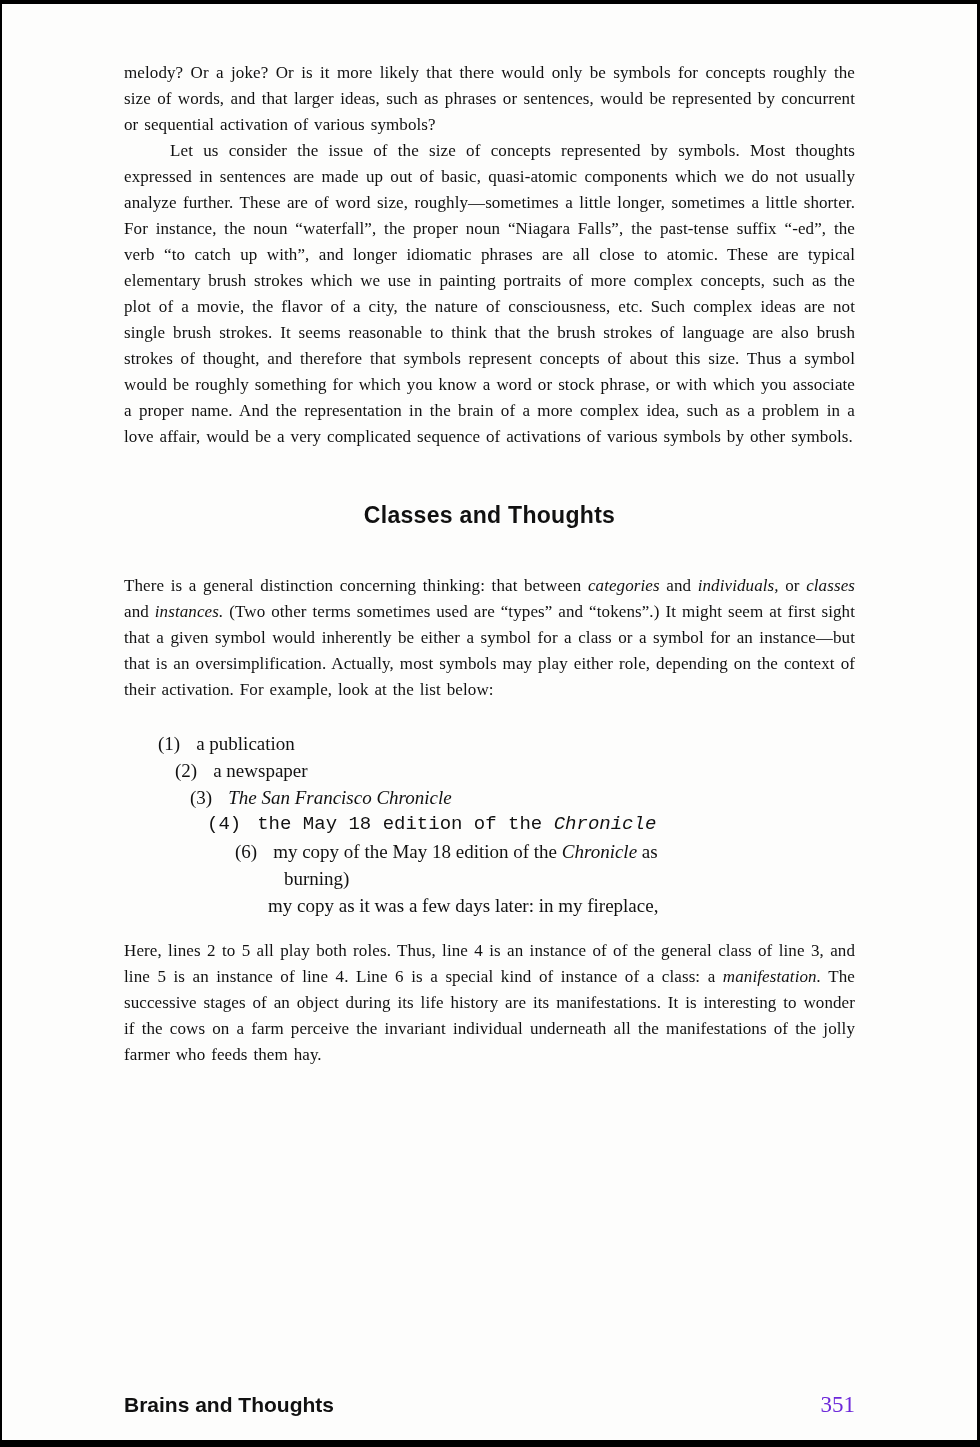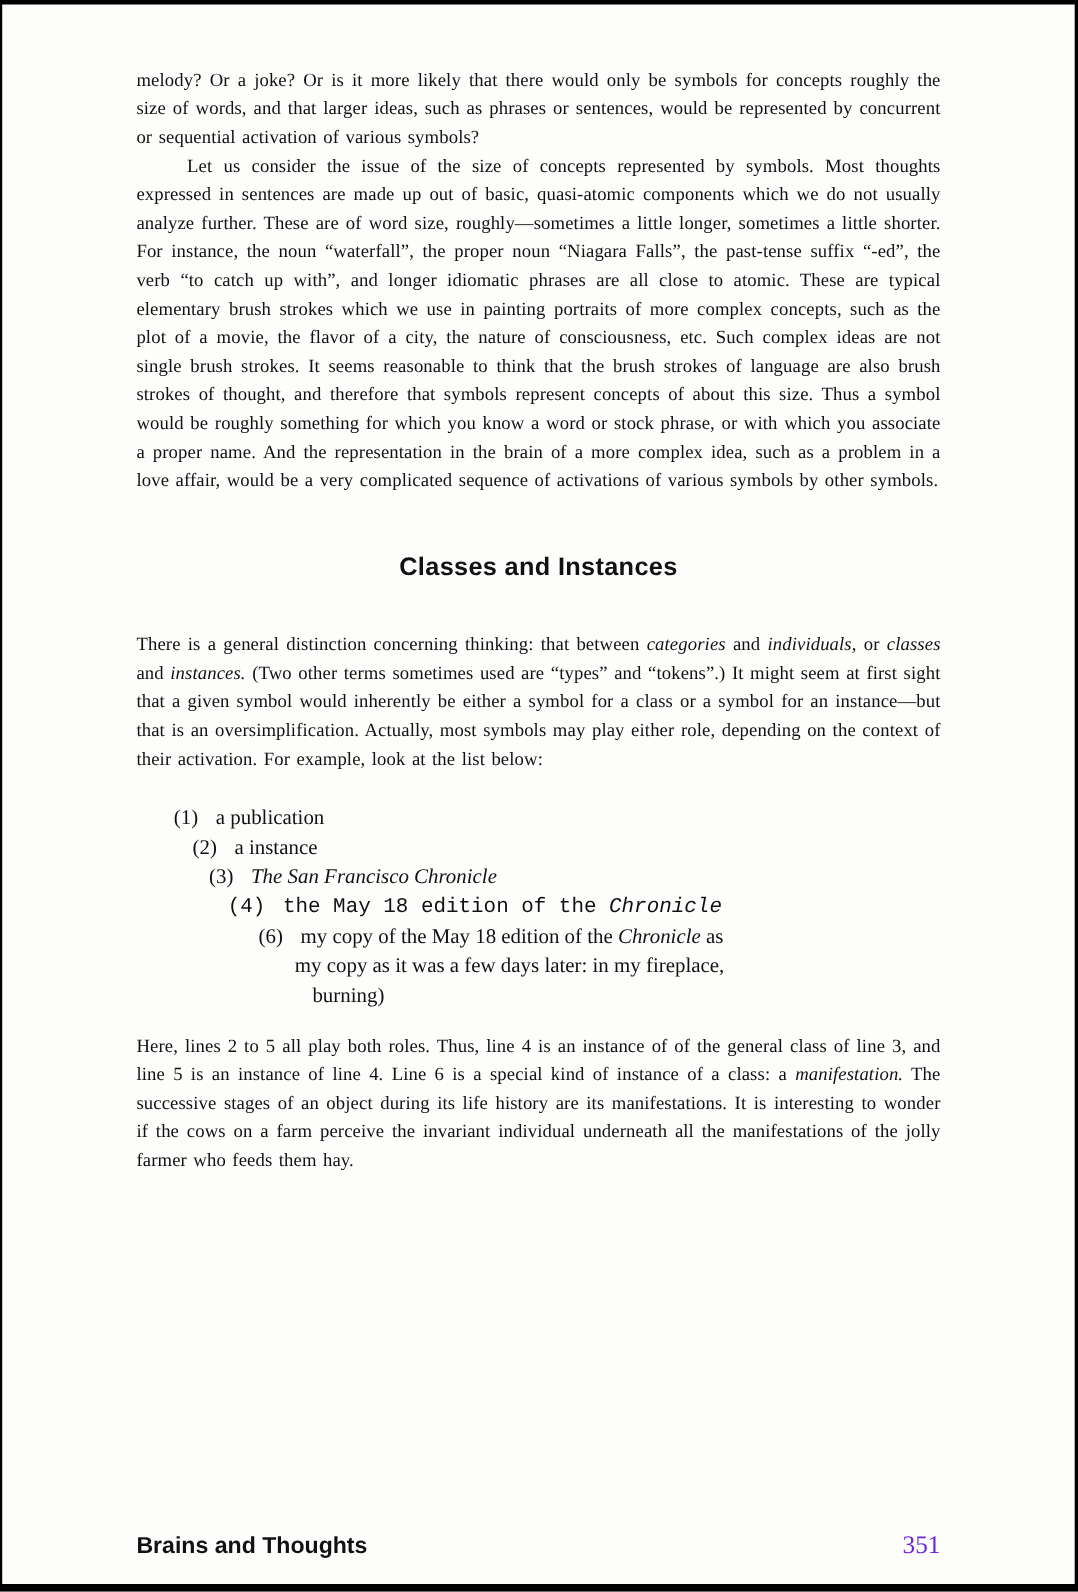--- a/index.html
+++ b/index.html
@@ -78,32 +78,32 @@
 </head>
 <body>
 
 <div class="page">
   <div class="content">
 
     <p class="body"><span>melody? Or a joke? Or is it more likely that there would only be symbols for concepts roughly the size of words, and that larger ideas, such as phrases or sentences, would be represented by concurrent or sequential activation of various symbols?</span></p>
 
     <p class="body indent"><span>Let us consider the issue of the size of concepts represented by symbols. Most thoughts expressed in sentences are made up out of basic, quasi-atomic components which we do not usually analyze further. These are of word size, roughly—sometimes a little longer, sometimes a little shorter. For instance, the noun “waterfall”, the proper noun “Niagara Falls”, the past-tense suffix “-ed”, the verb “to catch up with”, and longer idiomatic phrases are all close to atomic. These are typical elementary brush strokes which we use in painting portraits of more complex concepts, such as the plot of a movie, the flavor of a city, the nature of consciousness, etc. Such complex ideas are not single brush strokes. It seems reasonable to think that the brush strokes of language are also brush strokes of thought, and therefore that symbols represent concepts of about this size. Thus a symbol would be roughly something for which you know a word or stock phrase, or with which you associate a proper name. And the representation in the brain of a more complex idea, such as a problem in a love affair, would be a very complicated sequence of activations of various symbols by other symbols.</span></p>
 
-    <h2 class="section-heading">Classes and Instances</h2>
+    <h2 class="section-heading">Classes and Thoughts</h2>
 
     <p class="body"><span>There is a general distinction concerning thinking: that between </span><span class="it">categories</span><span> and </span><span class="it">individuals,</span><span> or </span><span class="it">classes</span><span> and </span><span class="it">instances.</span><span> (Two other terms sometimes used are “types” and “tokens”.) It might seem at first sight that a given symbol would inherently be either a symbol for a class or a symbol for an instance—but that is an oversimplification. Actually, most symbols may play either role, depending on the context of their activation. For example, look at the list below:</span></p>
 
     <div class="list">
       <div class="list-line ind1"><span class="num">(1)</span><span><span>a publication</span></span></div>
-      <div class="list-line ind2"><span class="num">(2)</span><span><span>a instance</span></span></div>
+      <div class="list-line ind2"><span class="num">(2)</span><span><span>a newspaper</span></span></div>
       <div class="list-line ind3"><span class="num">(3)</span><span><span class="it">The San Francisco Chronicle</span></span></div>
       <div class="list-line ind4"><span class="num">(4)</span><span><span>the May 18 edition of the </span><span class="it">Chronicle</span></span></div>
       <div class="list-line ind6"><span class="num">(6)</span><span><span>my copy of the May 18 edition of the </span><span class="it">Chronicle</span><span> as</span></span></div>
+      <div class="list-line ind9"><span><span>burning)</span></span></div>
       <div class="list-line ind8"><span><span>my copy as it was a few days later: in my fireplace,</span></span></div>
-      <div class="list-line ind9"><span><span>burning)</span></span></div>
     </div>
 
     <p class="body"><span>Here, lines 2 to 5 all play both roles. Thus, line 4 is an instance of of the general class of line 3, and line 5 is an instance of line 4. Line 6 is a special kind of instance of a class: a </span><span class="it">manifestation.</span><span> The successive stages of an object during its life history are its manifestations. It is interesting to wonder if the cows on a farm perceive the invariant individual underneath all the manifestations of the jolly farmer who feeds them hay.</span></p>
 
   </div>
 
   <div class="footer">
     <span class="chapter-title">Brains and Thoughts</span>
     <span class="page-number">351</span>
   </div>

